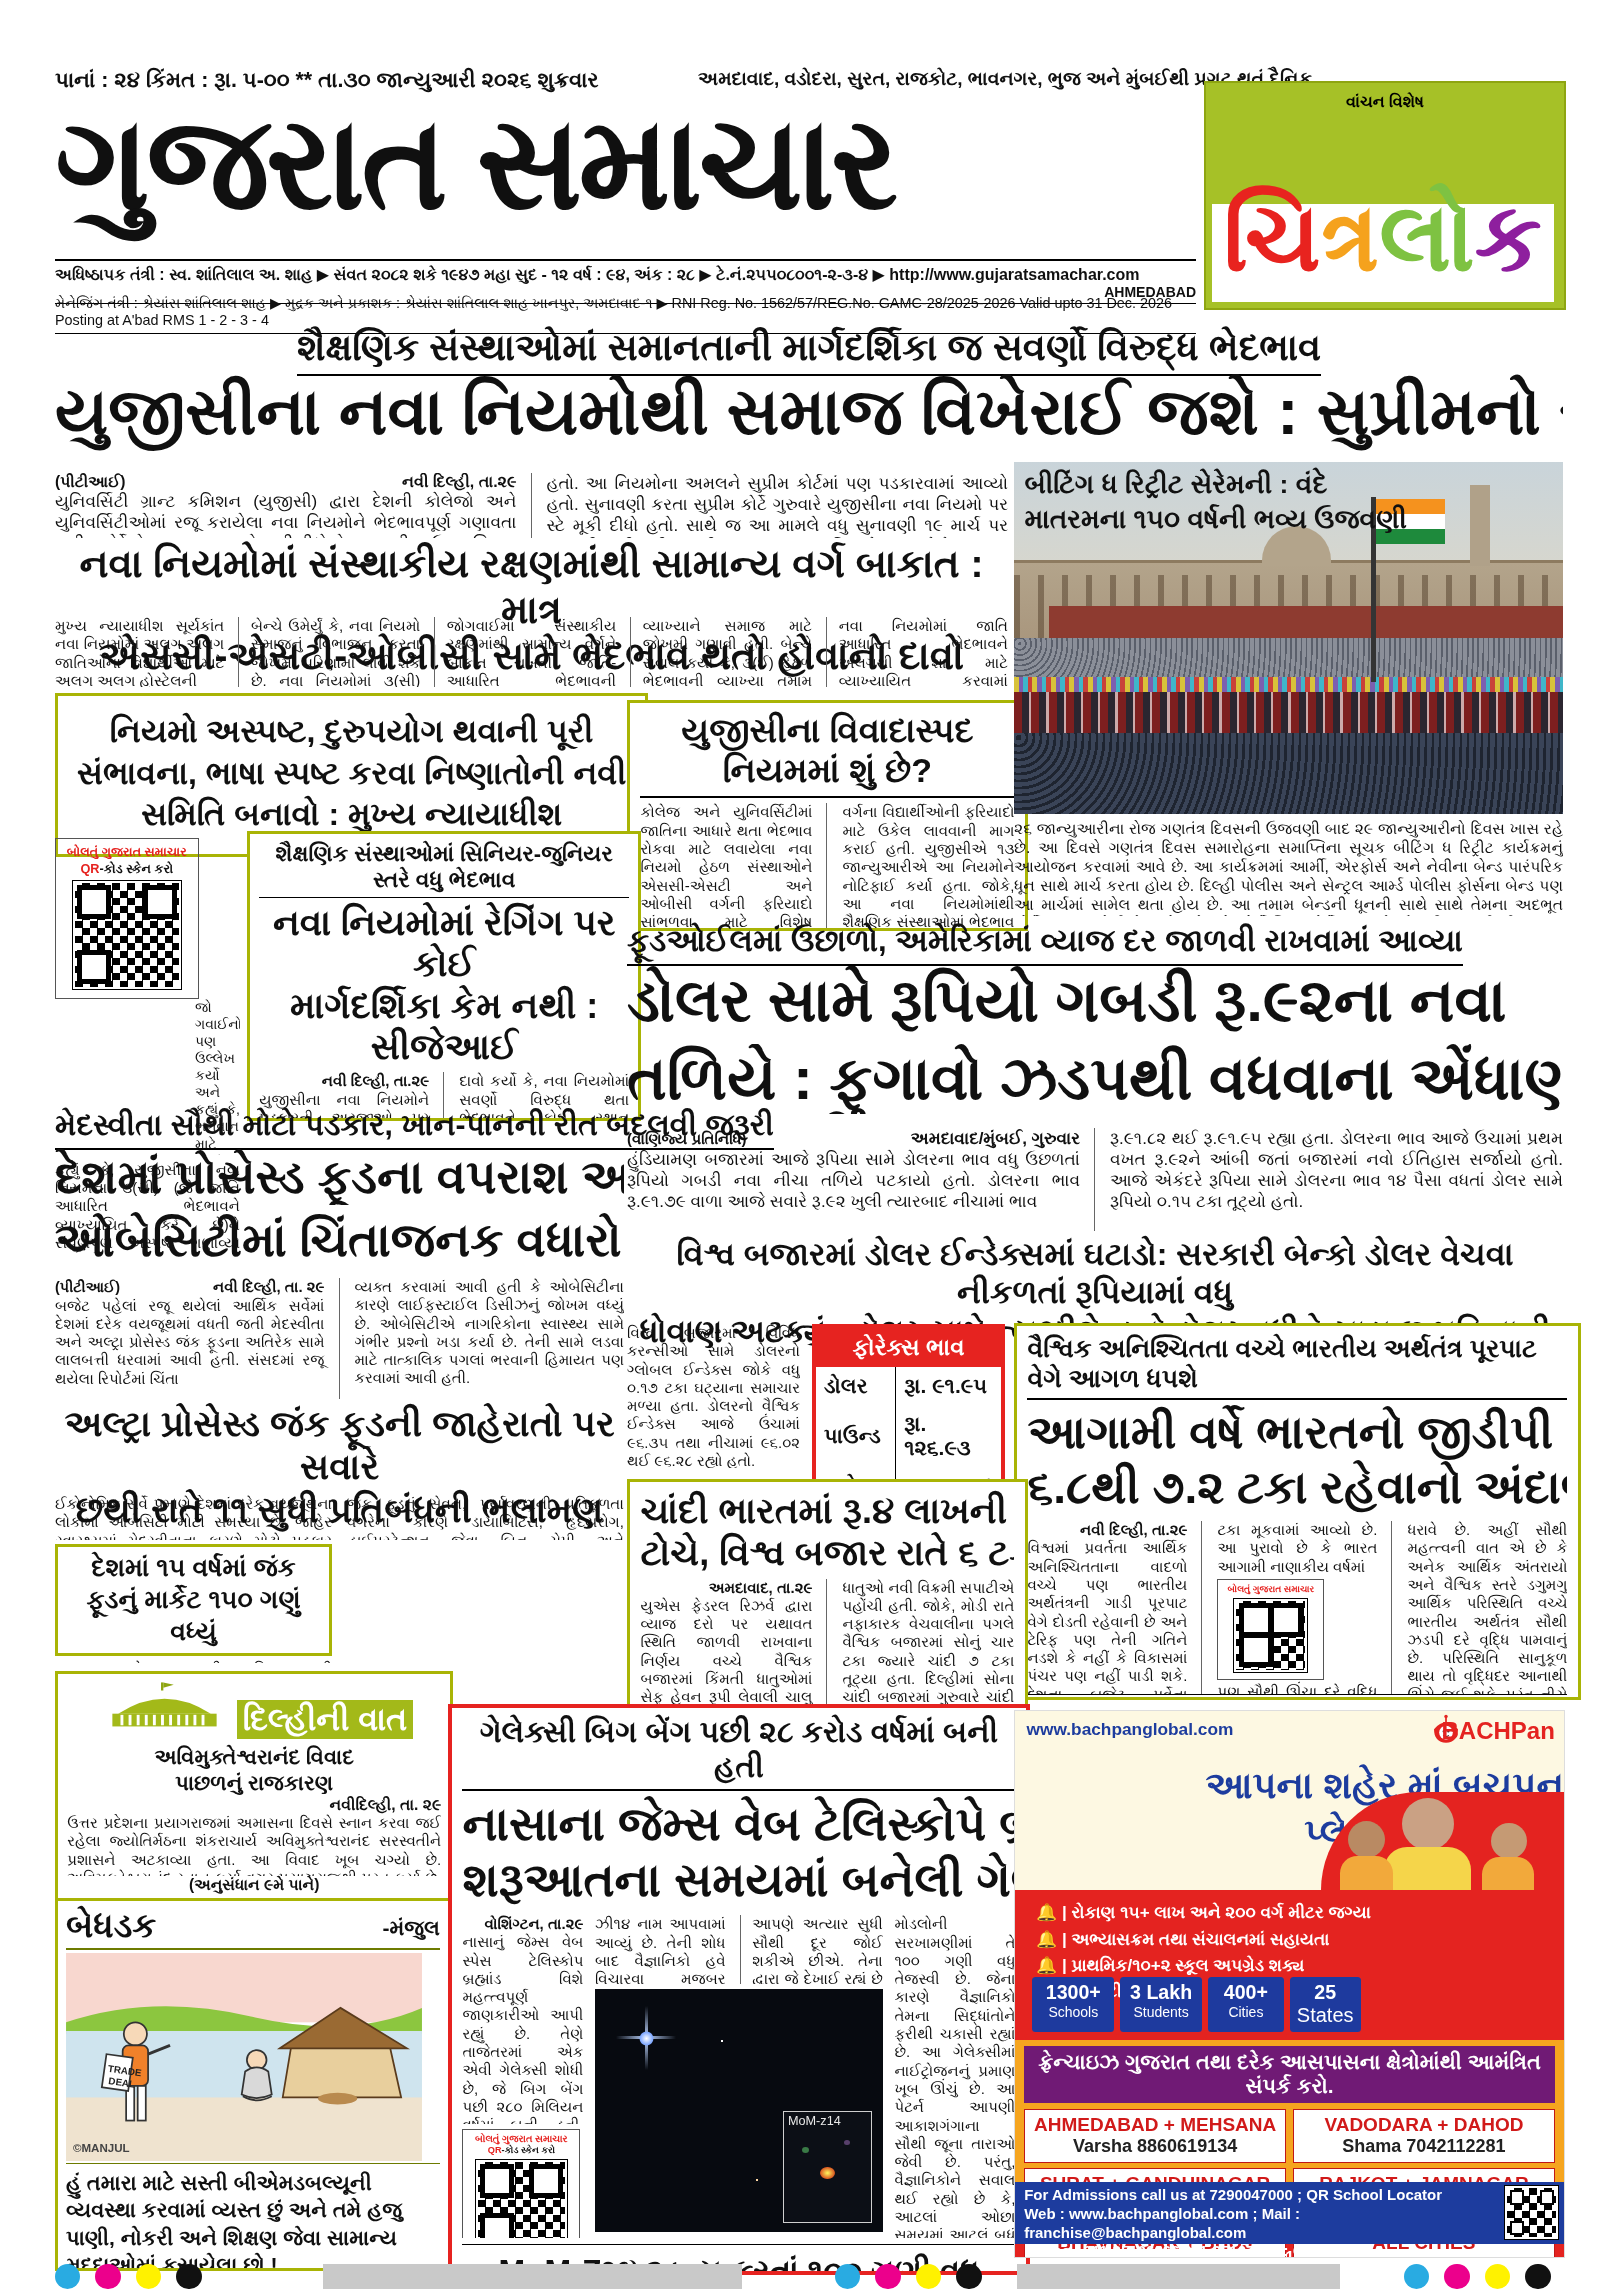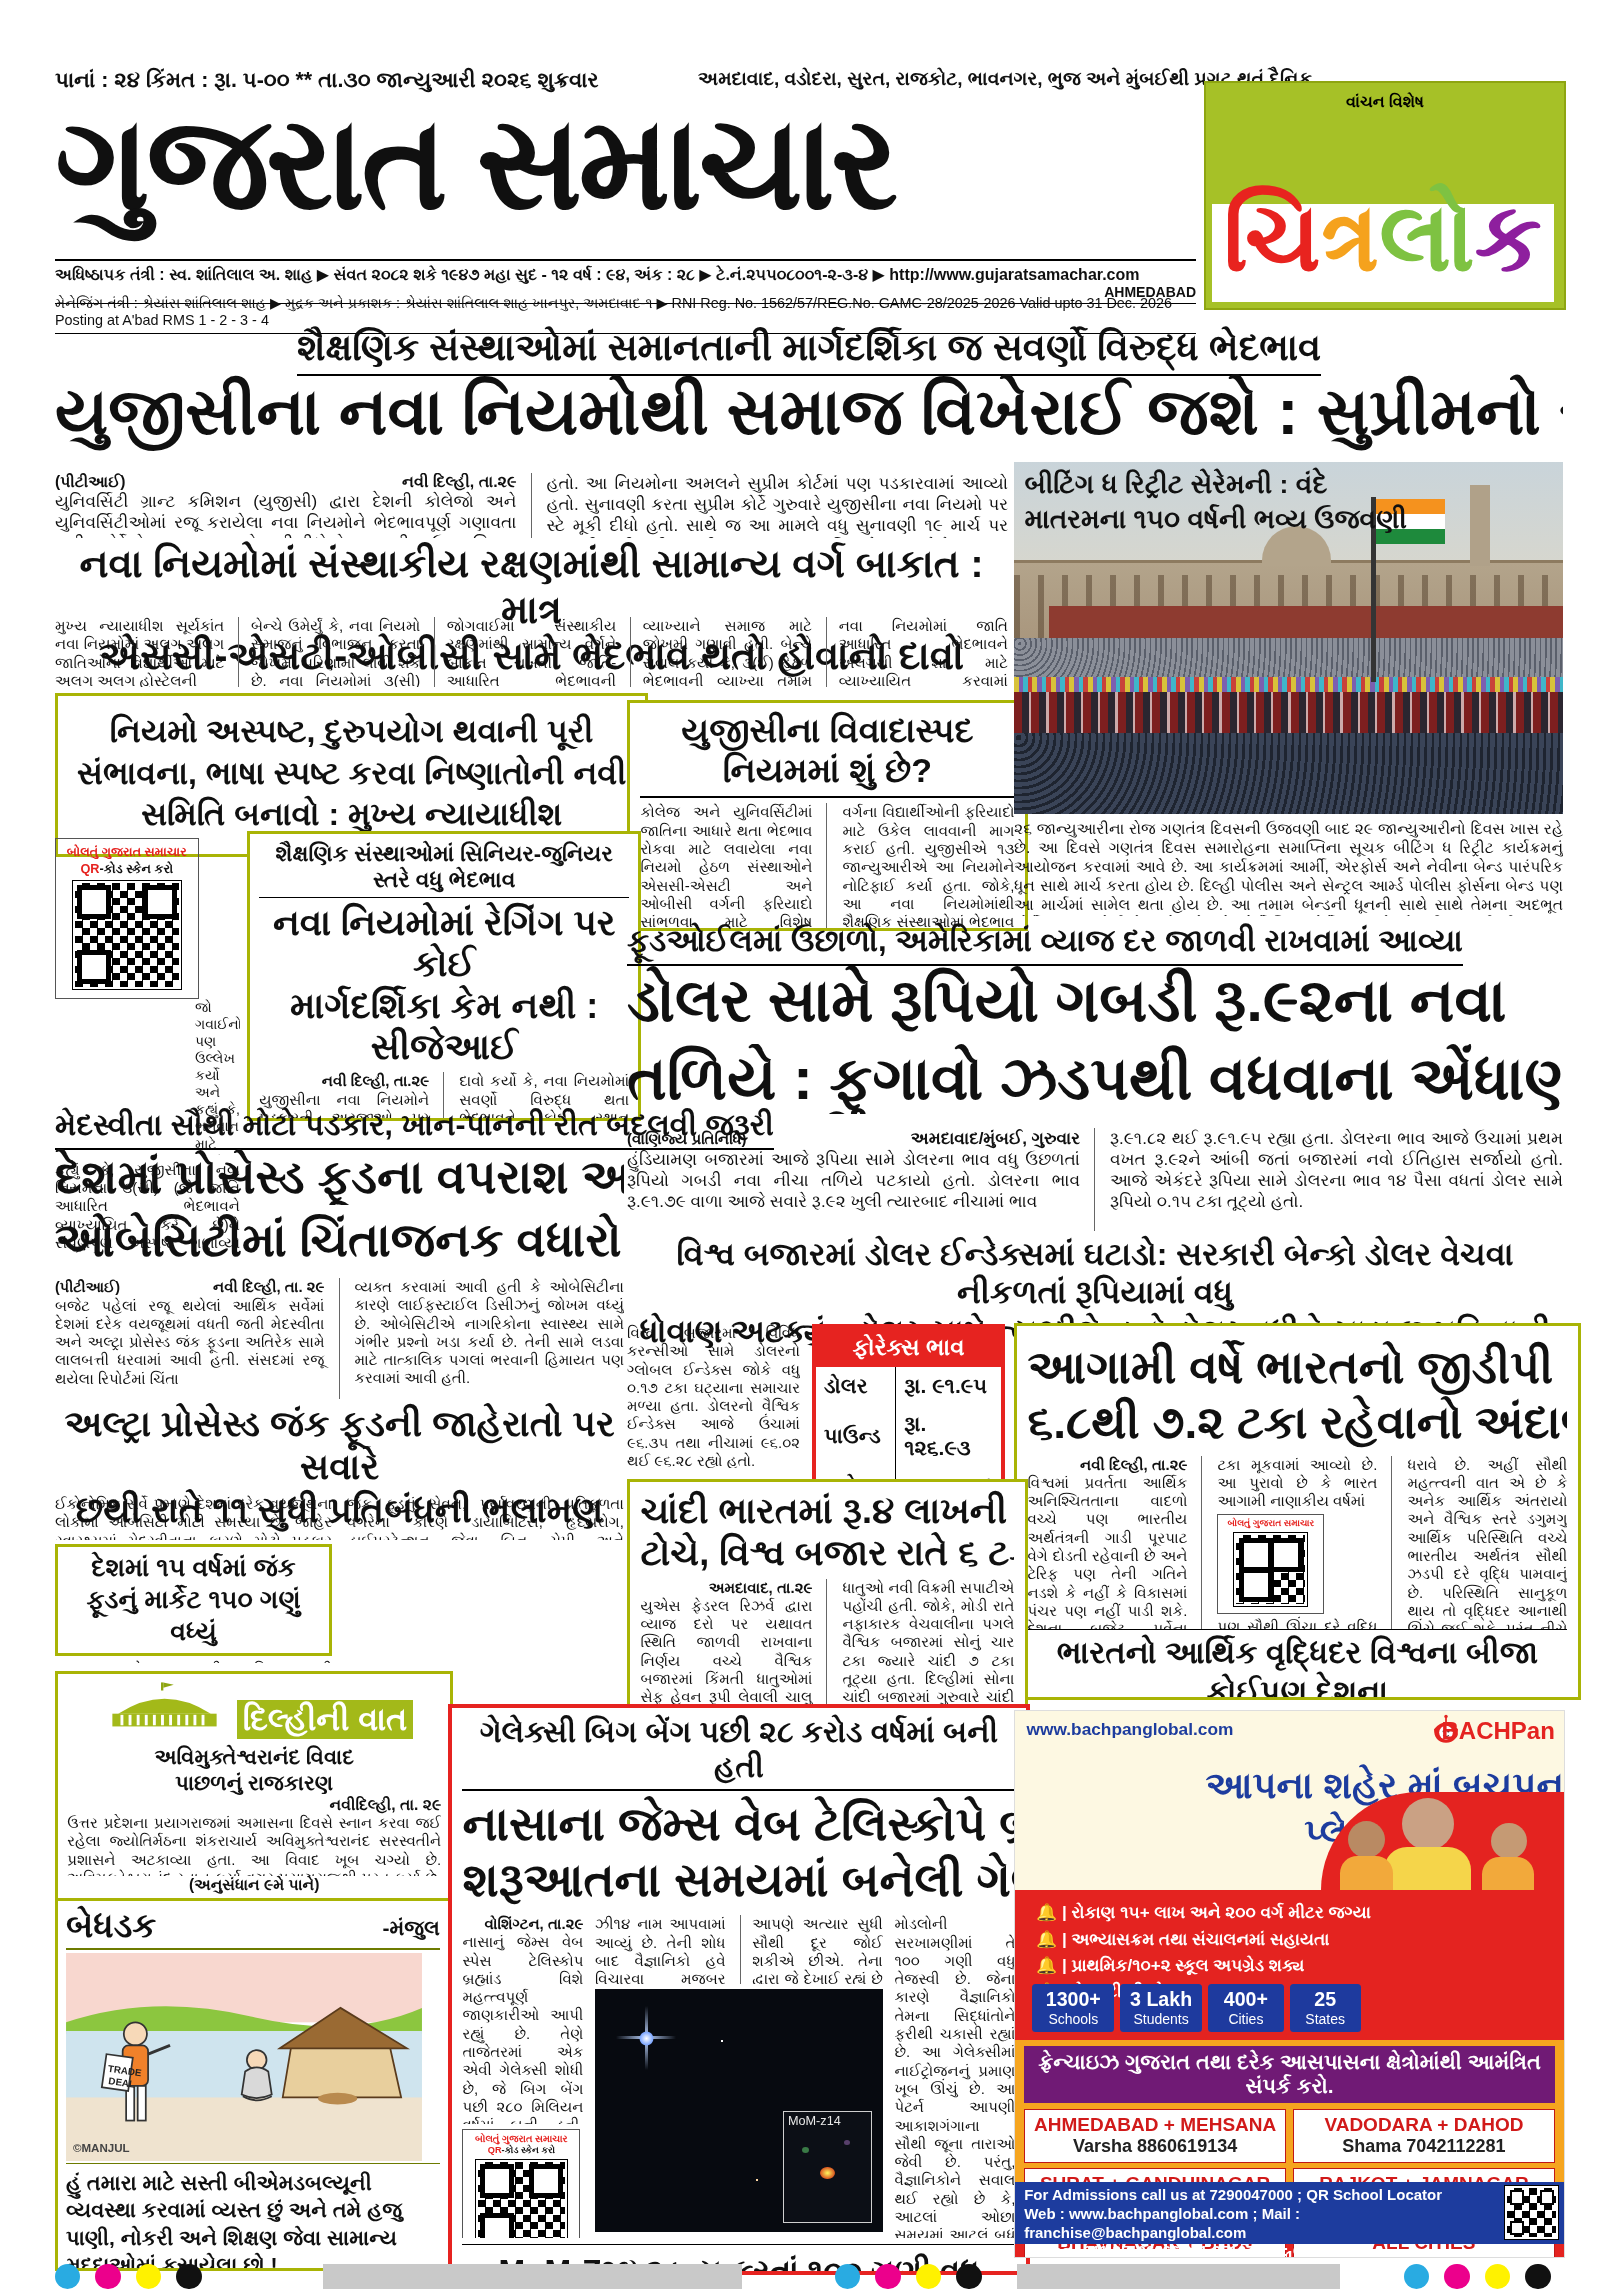--- a/index.html
+++ b/index.html
@@ -190,20 +190,21 @@
           </tr>
       <tr>
             <td>યેન</td>
             <td>રૂા. ૦.૬૦</td>
           </tr>
     </tbody>
       </table>
   </div>
 
   <div class="abs gbox ov" style="left:1014px;top:1323px;width:540px;height:355px;padding:8px 10.4px;">
+    <div class="b" style="font-size:25.4px;border-bottom:2.3px solid #000;padding-bottom:3.5px;">વૈશ્વિક અનિશ્ચિતતા વચ્ચે ભારતીય અર્થતંત્ર પૂરપાટ વેગે આગળ ધપશે</div>
     <div class="b nw ov" style="font-size:46px;margin-top:5.8px;">આગામી વર્ષે ભારતનો જીડીપી વૃદ્ધિદર</div>
     <div class="b nw ov" style="font-size:46px;">૬.૮થી ૭.૨ ટકા રહેવાનો અંદાજ</div>
     <div class="cols ov" style="height:173px;margin-top:5.8px;">
       <div class="body-sm vr ov"><span class="dateline" style="display:block;text-align:right;">નવી દિલ્હી, તા.૨૯</span><span>વિશ્વમાં પ્રવર્તતા આર્થિક અનિશ્ચિતતાના વાદળો વચ્ચે પણ ભારતીય અર્થતંત્રની ગાડી પૂરપાટ વેગે દોડતી રહેવાની છે અને ટેરિફ પણ તેની ગતિને નડશે કે નહીં કે વિકાસમાં પંચર પણ નહીં પાડી શકે. દેશના બજેટ પૂર્વેના ઈકોનોમિક સરવેમાં આગામી નાણાકીય વર્ષ ૨૦૨૬-૨૭માં ભારતીય અર્થતંત્રનો વૃદ્ધિદર ૬.૮ ટકાથી ૭.૨</span></div>
       <div class="body-sm vr ov">
         <span>ટકા મૂકવામાં આવ્યો છે. આ પુરાવો છે કે ભારત આગામી નાણાકીય વર્ષમાં</span>
         <div style="border:1.7px solid #555;padding:3.5px;margin:3.5px 0;width:98px;">
           <div class="ctr" style="color:#e62320;font-weight:bold;font-size:9.2px;">બોલતું ગુજરાત સમાચાર</div>
           <div class="qr" style="width:69px;height:69px;margin:3.5px auto;">
               <i class="tl"></i>
@@ -410,21 +411,21 @@
         <div class="statbox" style="width:75px;">
             <div class="b" style="font-size:19.6px;">3 Lakh</div>
             <div style="font-size:14px;">Students</div>
           </div>
         <div class="statbox" style="width:69px;">
             <div class="b" style="font-size:19.6px;">400+</div>
             <div style="font-size:14px;">Cities</div>
           </div>
         <div class="statbox" style="width:64px;">
             <div class="b" style="font-size:19.6px;">25</div>
-            <div style="font-size:14px;text-align:center;">States</div>
+            <div style="font-size:20px;text-align:center;">States</div>
           </div>
       </div>
     </div>
     <div style="height:130px;background:#f6a51f;padding:5.8px 9.2px;">
       <div class="ctr b" style="background:#701a75;color:#fff;font-size:21px;padding:4.6px 3.5px;">ફ્રેન્ચાઇઝ ગુજરાત તથા દરેક આસપાસના ક્ષેત્રોમાંથી આમંત્રિત સંપર્ક કરો.</div>
       <div style="display:grid;grid-template-columns:1fr 1fr;gap:4.6px 7px;margin-top:5.8px;">
         <div class="ribbon">
             <div class="city">AHMEDABAD + MEHSANA</div>
             <div class="who">Varsha  8860619134</div>
           </div>

